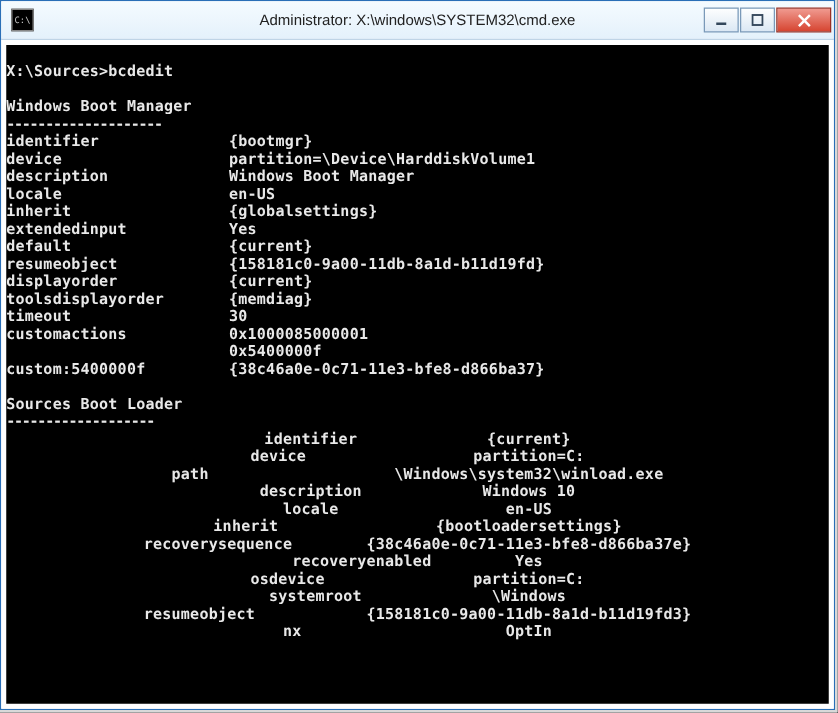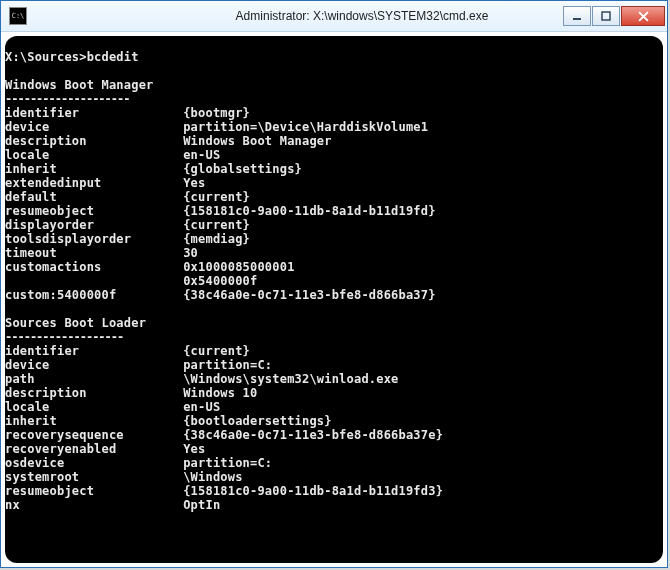--- a/index.html
+++ b/index.html
@@ -44,21 +44,20 @@
     color: #ccc;
     font-family: Consolas, monospace;
   }
   .titlebar .title-text {
     position: absolute;
     left: 50%;
     transform: translateX(-50%);
     font-size: 12px;
     color: #222;
     white-space: nowrap;
-    margin-left: 28px;
   }
   .win-buttons {
     margin-left: auto;
     display: flex;
     height: 20px;
     margin-right: 2px;
   }
   .win-btn {
     width: 28px;
     height: 20px;
@@ -92,21 +91,20 @@
     background: #000000;
     color: #e8e8e8;
     font-family: "Lucida Console", Consolas, monospace;
     font-size: 12px;
     line-height: 14px;
     padding: 0;
     white-space: pre;
     overflow: hidden;
     letter-spacing: 0.2px;
     font-weight: bold;
-    border-radius: 12px;
   }
   .section-title { }
   .hr { letter-spacing: -1px; }
 </style>
 </head>
 <body>
 
 <div class="window">
   <div class="titlebar">
     <div class="app-icon">C:\</div>
@@ -145,21 +143,21 @@
 default                 {current}
 resumeobject            {158181c0-9a00-11db-8a1d-b11d19fd}
 displayorder            {current}
 toolsdisplayorder       {memdiag}
 timeout                 30
 customactions           0x1000085000001
                         0x5400000f
 custom:5400000f         {38c46a0e-0c71-11e3-bfe8-d866ba37}</div><span>
 </span><span class="section-title">Sources Boot Loader</span><span>
 </span><span class="hr">-------------------</span><span>
-</span><div id="ldr-rows" style="white-space: pre;">identifier              {current}
+</span><div id="ldr-rows" style="white-space: pre; text-align: center;">identifier              {current}
 device                  partition=C:
 path                    \Windows\system32\winload.exe
 description             Windows 10
 locale                  en-US
 inherit                 {bootloadersettings}
 recoverysequence        {38c46a0e-0c71-11e3-bfe8-d866ba37e}
 recoveryenabled         Yes
 osdevice                partition=C:
 systemroot              \Windows
 resumeobject            {158181c0-9a00-11db-8a1d-b11d19fd3}

